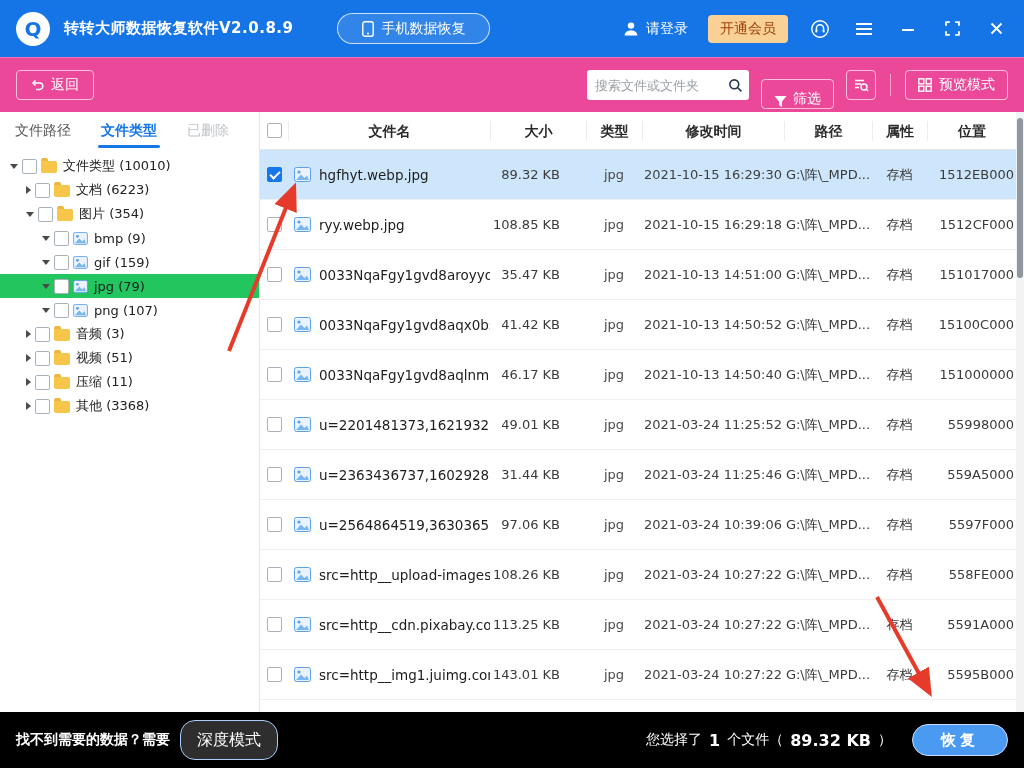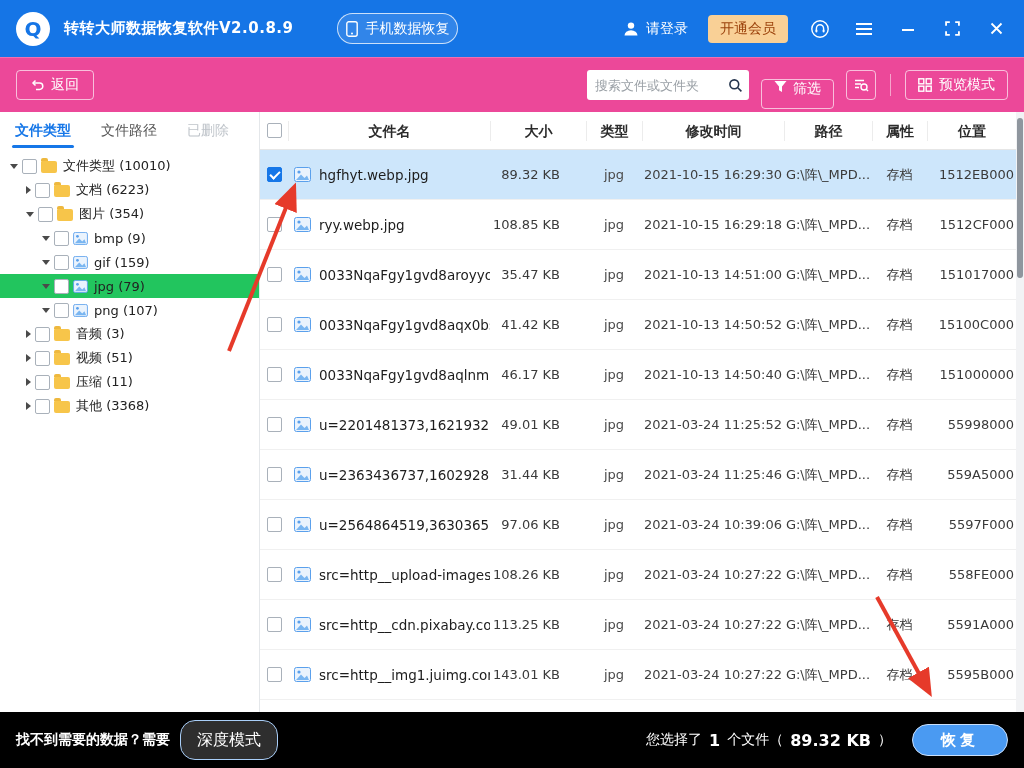--- a/index.html
+++ b/index.html
@@ -3,34 +3,34 @@
 <meta charset="utf-8">
 <style>
   * { box-sizing: border-box; margin: 0; padding: 0; }
   html,body { width:1024px; height:768px; overflow:hidden; }
   body { font-family:"DejaVu Sans","Liberation Sans",sans-serif; position:relative; background:#fff; font-size:14px; }
 
   
   .titlebar { height:57px; background:#1575e6; display:flex; align-items:center; padding:0 16px; gap:10px; }
   .logo { width:34px; height:34px; border-radius:50%; background:#fff; color:#1575e6; font-weight:800; font-size:20px; display:flex; align-items:center; justify-content:center; flex:none; }
   .app-title { color:#fff; font-size:15px; font-weight:700; letter-spacing:0.5px; margin-left:4px; }
-  .phone-btn { margin-left:34px; height:31px; padding:0 8px; border:1px solid rgba(255,255,255,0.75); background:rgba(255,255,255,0.12); border-radius:16px; color:#fff; font-size:14px; display:flex; align-items:center; gap:7px; cursor:pointer; }
+  .phone-btn { margin-left:34px; height:31px; padding:0 24px; border:1px solid rgba(255,255,255,0.75); background:rgba(255,255,255,0.12); border-radius:16px; color:#fff; font-size:14px; display:flex; align-items:center; gap:7px; cursor:pointer; }
   .tb-right { margin-left:auto; display:flex; align-items:center; gap:20px; }
   .login { display:flex; align-items:center; gap:6px; color:#fff; font-size:14px; cursor:pointer; }
   .vip-btn { background:#f9d096; color:#9c430c; font-size:14px; padding:5px 12px; border-radius:4px; cursor:pointer; }
   .winbtn { display:flex; align-items:center; justify-content:center; width:24px; height:24px; cursor:pointer; }
 
   
   .toolbar { height:55px; background:#ec4899; border-top:1px solid rgba(255,255,255,0.22); display:flex; align-items:center; padding:0 16px; }
   .back-btn { height:30px; padding:0 14px; border:1px solid rgba(255,255,255,0.65); border-radius:4px; color:#fff; font-size:14px; display:flex; align-items:center; gap:6px; cursor:pointer; }
   .tool-right { margin-left:auto; display:flex; align-items:center; }
   .searchbox { width:162px; height:30px; background:#fff; border-radius:3px; display:flex; align-items:center; padding:0 6px 0 8px; }
   .searchbox input { border:none; outline:none; flex:1; font-size:13px; color:#333; width:100px; font-family:inherit; }
   .searchbox input::placeholder { color:#9aa0a6; }
-  .filter-btn { height:30px; padding:0 12px; margin-left:12px; border:1px solid rgba(255,255,255,0.65); border-radius:4px; color:#fff; font-size:14px; display:flex; align-items:flex-start; gap:6px; cursor:pointer;margin-top:18px; }
+  .filter-btn { height:30px; padding:0 12px; margin-left:12px; border:1px solid rgba(255,255,255,0.65); border-radius:4px; color:#fff; font-size:14px; display:flex; align-items:flex-end; gap:6px; cursor:pointer;margin-top:18px; }
   .iconbtn { width:30px; height:30px; margin-left:12px; border:1px solid rgba(255,255,255,0.65); border-radius:4px; display:flex; align-items:center; justify-content:center; cursor:pointer; }
   .vdiv { width:1px; height:22px; background:rgba(255,255,255,0.5); margin:0 14px; }
   .preview-btn { height:30px; padding:0 12px; border:1px solid rgba(255,255,255,0.65); border-radius:4px; color:#fff; font-size:14px; display:flex; align-items:center; gap:7px; cursor:pointer; }
 
   
   .content { position:absolute; top:112px; left:0; right:0; bottom:56px; display:flex; background:#fff; }
 
   
   .sidebar { width:260px; flex:none; background:#fff; border-right:1px solid #e4e7ea; display:flex; flex-direction:column; }
   .tabs { height:38px; display:flex; align-items:center; flex:none; }
@@ -193,22 +193,22 @@
           </svg>
       </span>
       <span>预览模式</span>
     </div>
   </div>
 </div>
 
 <div class="content">
   <div class="sidebar">
     <div class="tabs">
+      <div class="tab">文件路径</div>
       <div class="tab active">文件类型</div>
-      <div class="tab">文件路径</div>
       <div class="tab disabled">已删除</div>
     </div>
     <div class="tree" id="tree">
         <div class="tree-row" style="padding-left: 10px;">
           <span class="tri down"></span>
           <span class="cb"></span>
           <span class="folder-icon"></span>
           <span class="tree-label">文件类型 (10010)</span>
         </div>
         <div class="tree-row" style="padding-left: 26px;">

